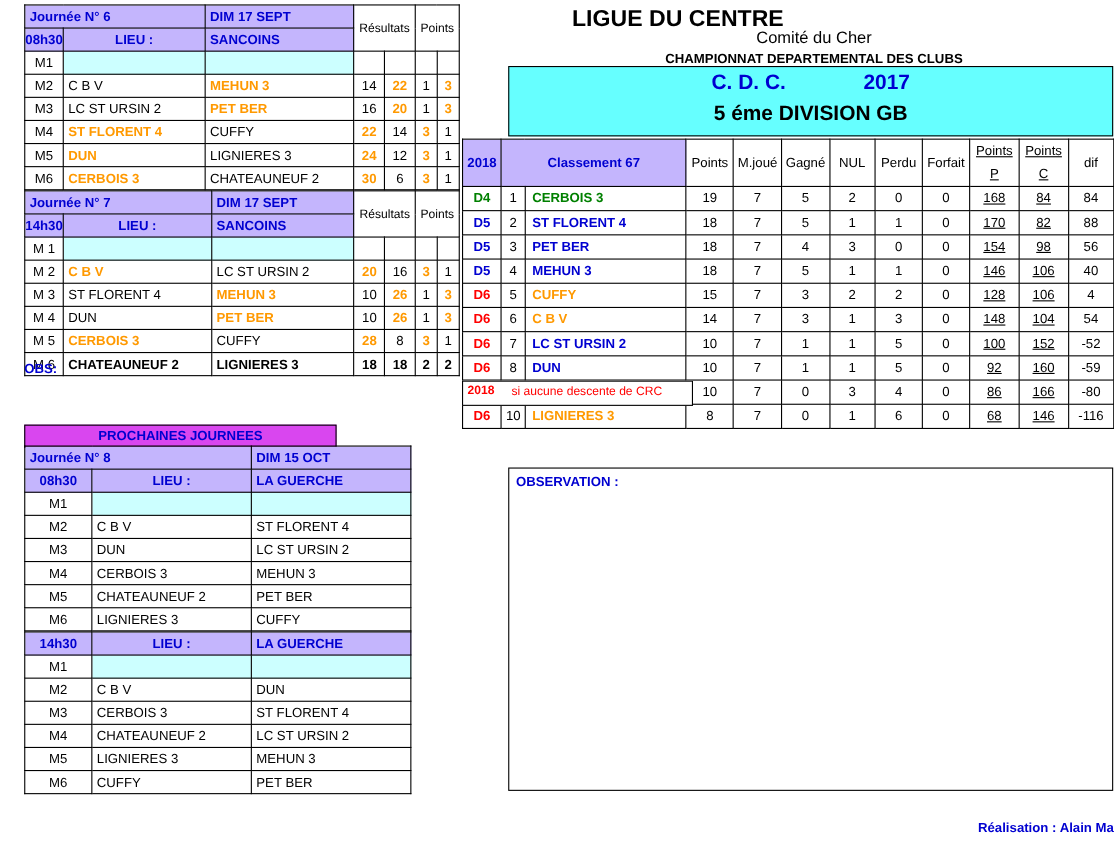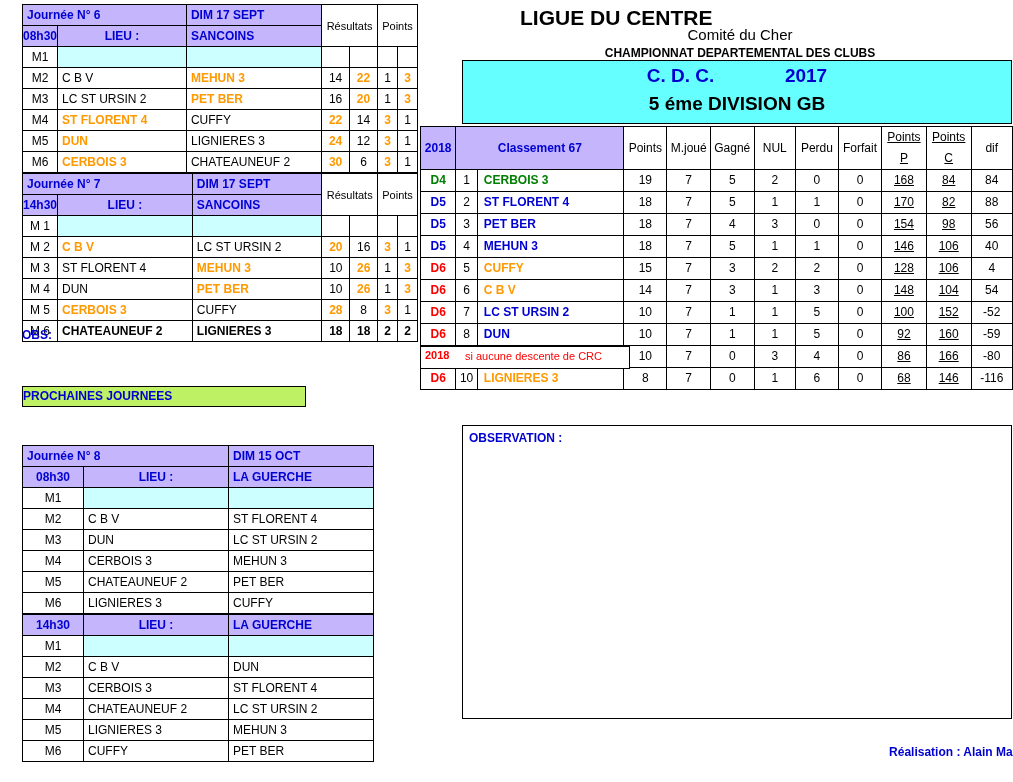--- a/index.html
+++ b/index.html
@@ -49,23 +49,23 @@
   .c-rank{width:22px;text-align:center;font-size:11px;}
   .c-team{width:150px;padding-left:6px;font-weight:bold;}
   .c-num{width:44px;text-align:center;}
   .c-num2{width:46px;text-align:center;text-decoration:underline;}
 
   #note-2018{left:420px;top:346px;width:208px;height:21px;border:1px solid #000;background:#fff;}
   #note-2018 .y{position:absolute;left:4px;top:2px;font-weight:bold;color:#ff0000;font-size:11px;}
   #note-2018 .t{position:absolute;left:44px;top:3px;color:#ff0000;font-size:11px;}
 
   
-  #proch-title{left:22px;top:386px;width:282px;height:19px;border:1px solid #000;background:#bef264;
-               font-weight:bold;color:#0000d0;line-height:19px;font-size:12px;}
-  #proch-block{left:22px;top:405px;margin-top:40px;}
+  #proch-title{left:22px;top:386px;width:282px;height:19px;border:1px solid #000;background:#d946ef;
+               text-align:center;font-weight:bold;color:#0000d0;line-height:19px;font-size:12px;}
+  #proch-block{left:22px;top:405px;}
   .p-table td{border:1px solid #000;height:20px;line-height:20px;font-size:12px;}
   .p-m{width:22px;text-align:center;font-size:11px;}
   .p-t{width:140px;padding-left:4px;}
 
   
   #obs-box{left:462px;top:425px;width:548px;height:292px;border:1px solid #000;background:#fff;}
   #obs-label{position:absolute;left:6px;top:5px;font-weight:bold;color:#0000d0;font-size:12px;}
 
   #realisation{left:732px;top:745px;width:300px;text-align:right;font-weight:bold;color:#0000d0;font-size:12px;}
 

